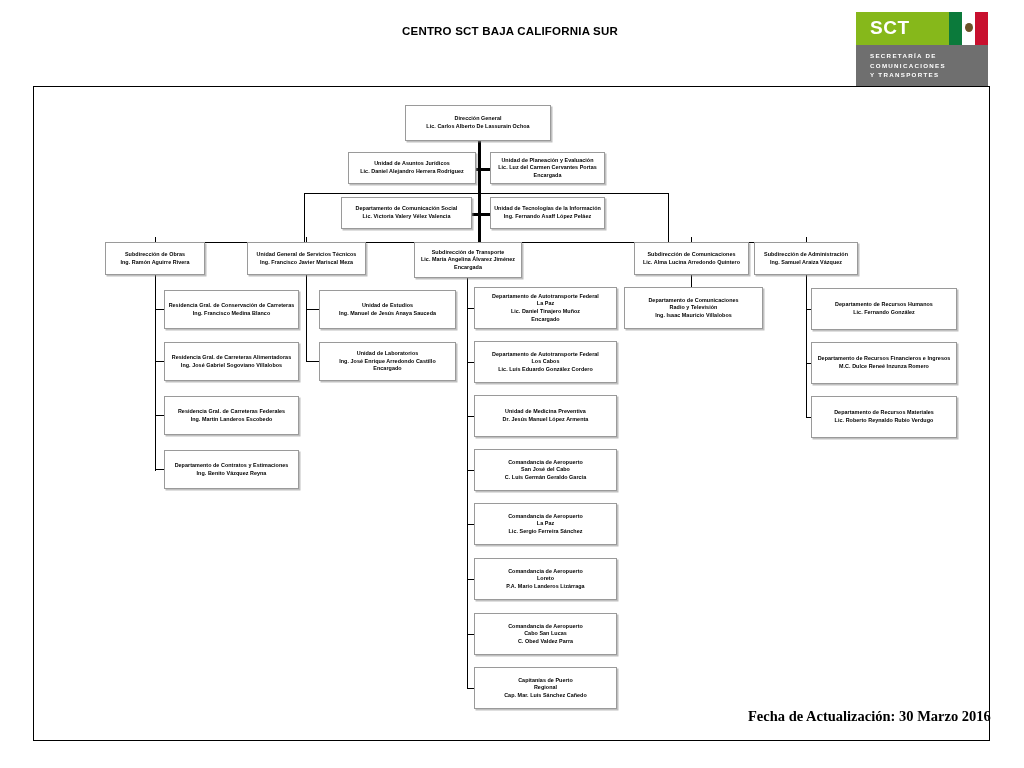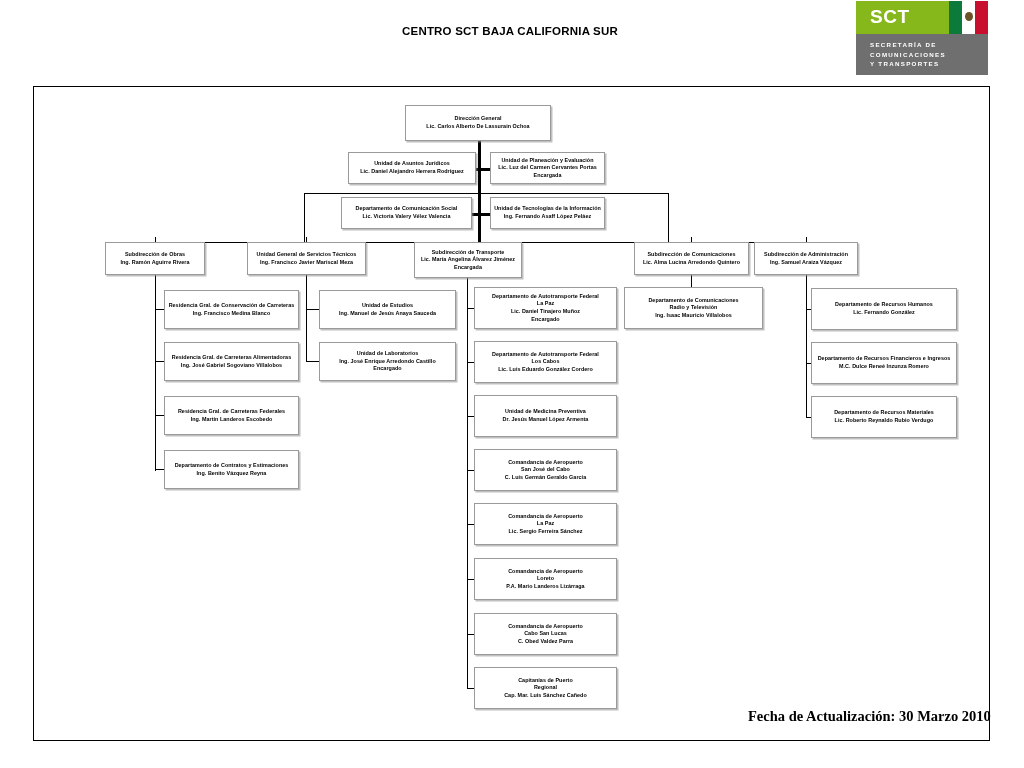--- a/index.html
+++ b/index.html
@@ -17,21 +17,21 @@
   #header-area { position: absolute; left: 0; top: 0; width: 946px; height: 88px; }
   #title-block {
     position: absolute; left: 280px; top: 18px; width: 460px;
     text-align: center;
   }
   #title-block .line {
     font-size: 11.5px; font-weight: bold; letter-spacing: .2px;
     line-height: 26px;
   }
   #logo-block {
-    position: absolute; left: 855px; top: 0; width: 132px; height: 74px;
+    position: absolute; left: 855px; top: 11px; width: 132px; height: 74px;
     background: #0c4a6e; border: 1px solid #ffffff;
   }
   #logo-green {
     position: absolute; left: 0; top: 0; width: 93px; height: 33px;
     background: #86b81b;
   }
   #logo-green span {
     position: absolute; left: 14px; top: 5px;
     color: #ffffff; font-weight: bold; font-size: 19px; letter-spacing: .5px;
     font-family: "Liberation Sans", sans-serif;
@@ -344,13 +344,13 @@
       </div>
       <div class="box" style="left: 777px; top: 309px; width: 146px; height: 42px;">
         <div class="txt">
           <span class="l">Departamento de  Recursos  Materiales</span>
           <span class="l">Lic. Roberto Reynaldo Rubio Verdugo</span>
         </div>
       </div>
     </div>
 </div>
 
-<div id="footer-date">Fecha de Actualización: 30 Marzo 2010</div>
+<div id="footer-date">Fecha de Actualización: 30 Marzo 2016</div>
 
 </body></html>

